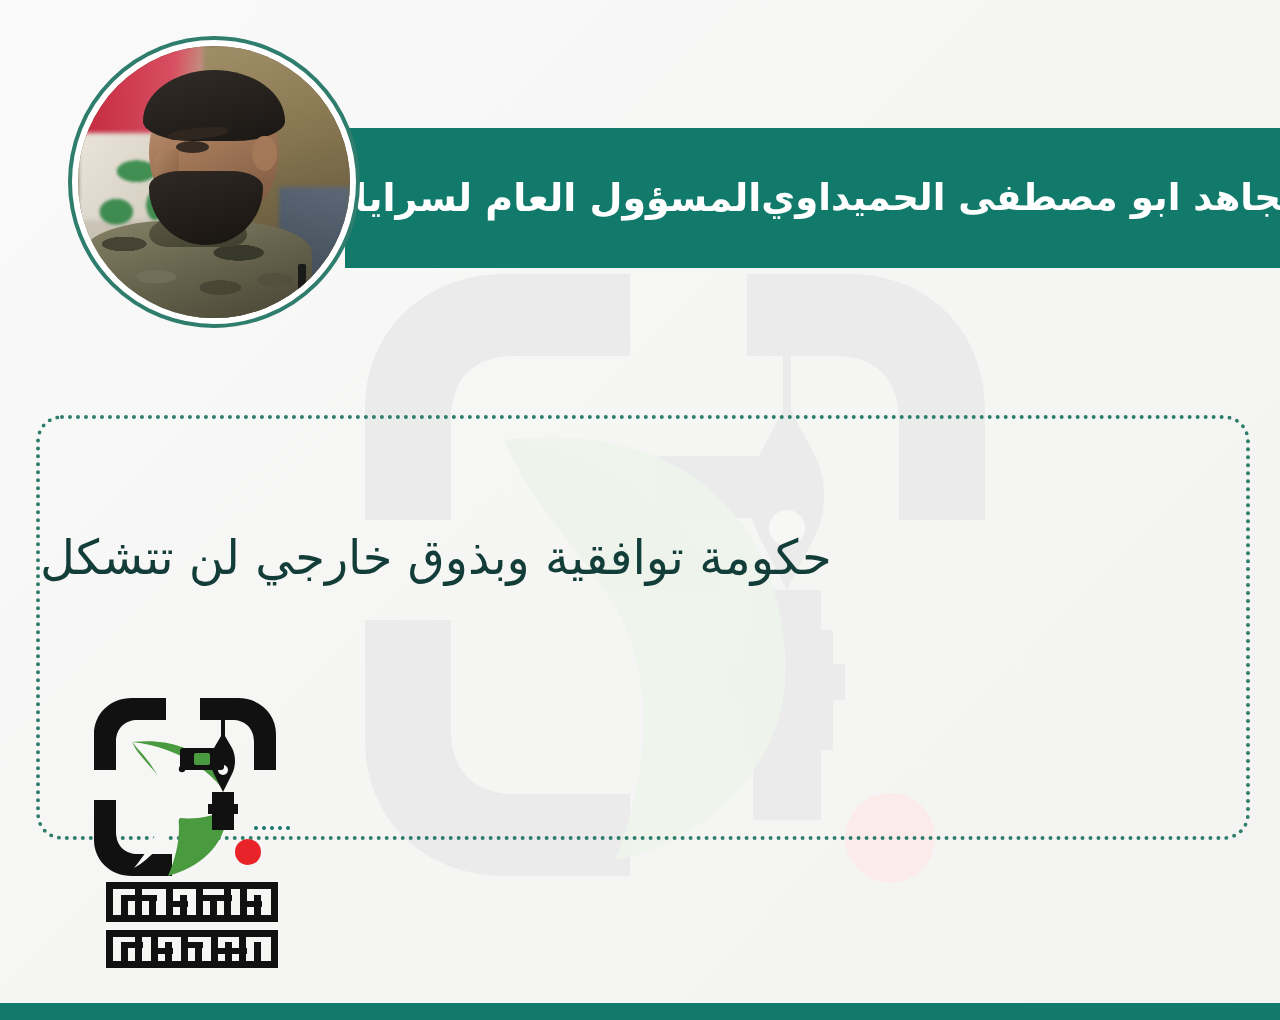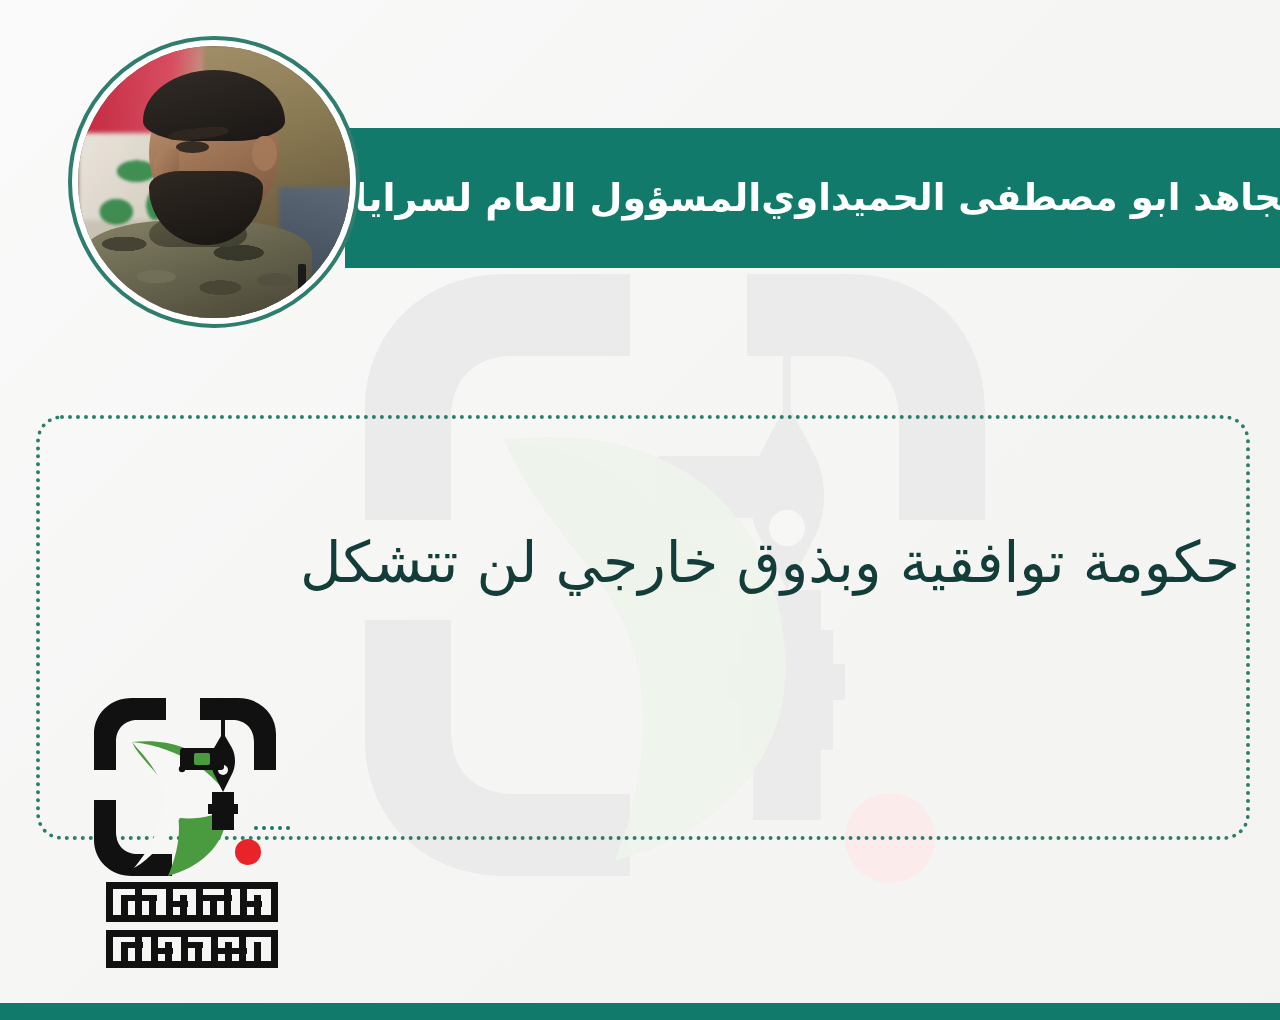--- a/index.html
+++ b/index.html
@@ -200,24 +200,24 @@
     border: 4px dotted #2e7d6d;
     border-radius: 26px;
     box-sizing: border-box;
   }
 
   #quote-text {
     position: absolute;
     left: 40px;
     right: 40px;
     top: 527px;
-    text-align: right;
+    text-align: left;
     direction: rtl;
     color: #133d38;
-    font-size: 57px;
+    font-size: 48px;
     line-height: 1.25;
     white-space: nowrap;
   }
 
   
   #logo {
     position: absolute;
     left: 88px;
     top: 690px;
     width: 208px;

